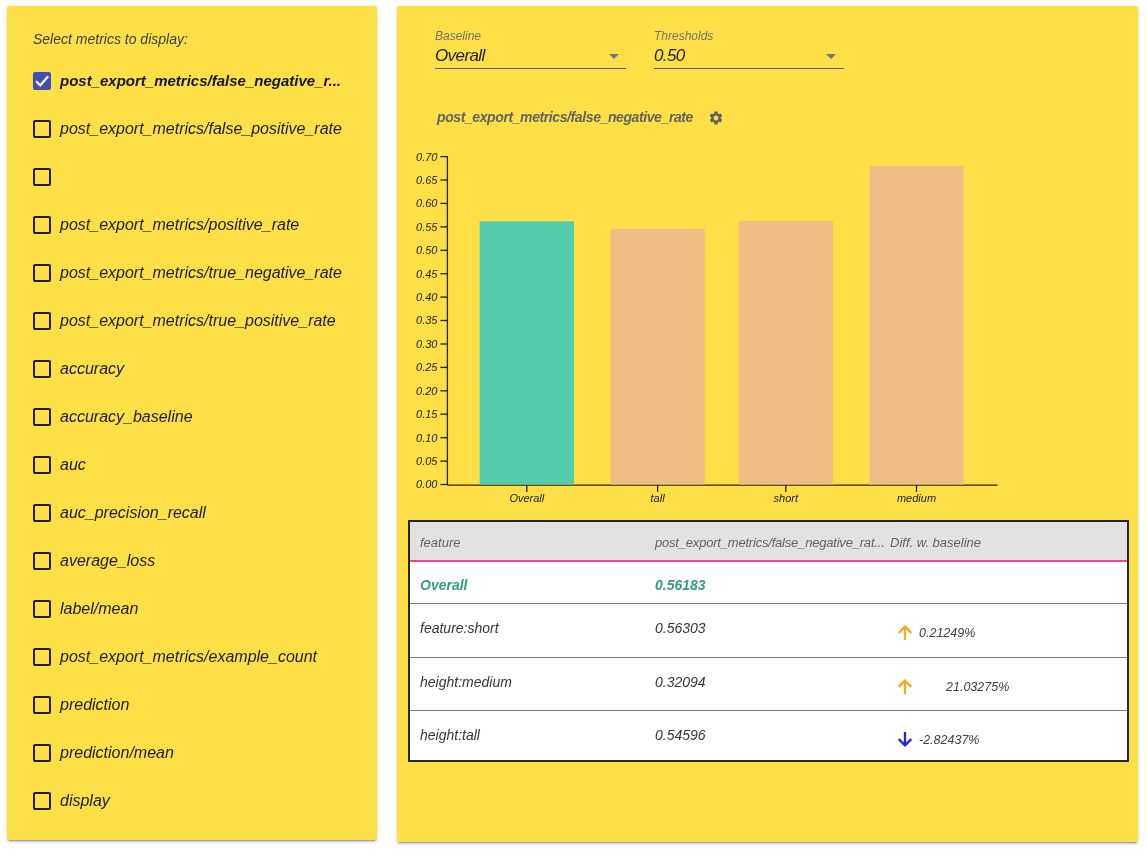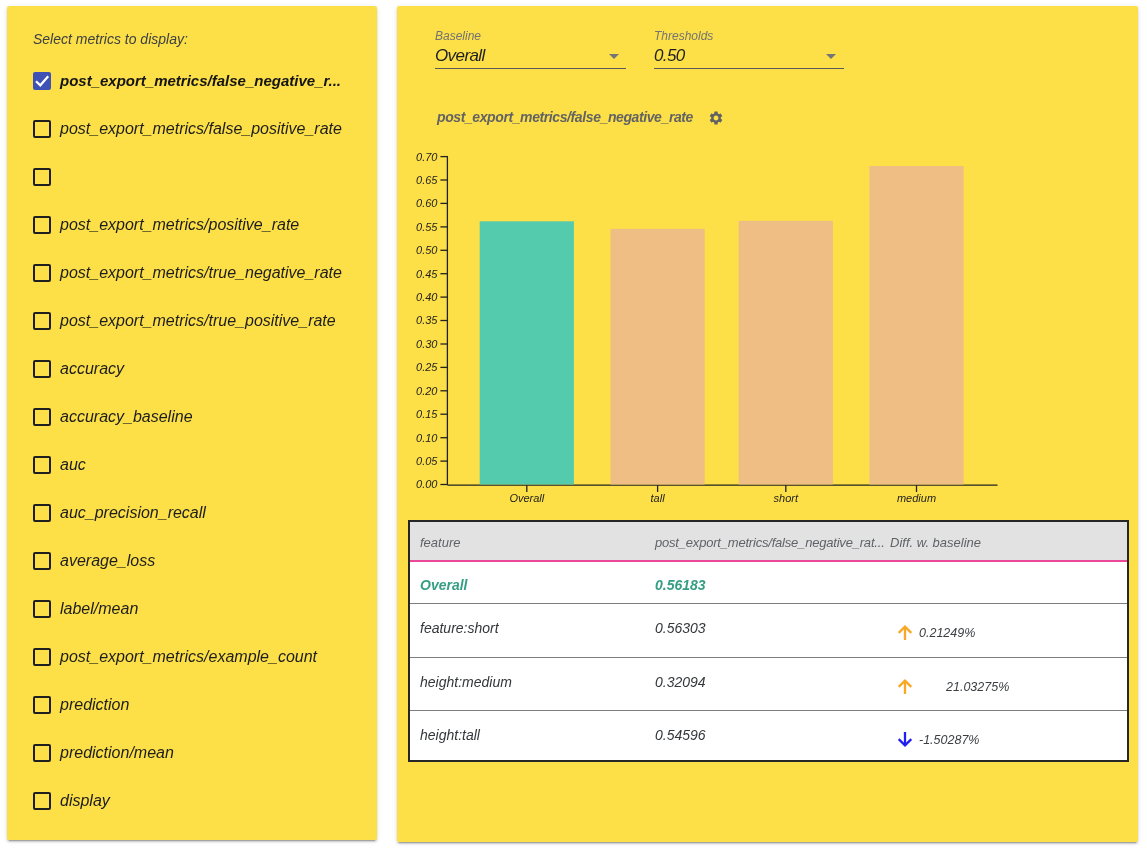--- a/index.html
+++ b/index.html
@@ -165,17 +165,17 @@
       </div>
       <div class="trow last" style="height:49px;">
         <div class="tc" style="left:10px; top:16px;">height:tall</div>
         <div class="tc" style="left:245px; top:16px;">0.54596</div>
         <svg class="arr" style="left:487px; top:20px;" width="16" height="17" viewBox="0 0 16 17">
             <g stroke="#2020f0" stroke-width="2.3" fill="none" stroke-linecap="butt">
               <line x1="8" y1="1" x2="8" y2="14.4"></line>
               <polyline points="1.7,8.1 8,14.4 14.3,8.1"></polyline>
             </g>
           </svg>
-        <div class="pct" style="left:509px; top:21.5px;">-1.50287%</div>
+        <div class="pct" style="left:509px; top:21.5px;">-2.82437%</div>
       </div>
     </div>
   </div>
 </div>
 
 </body></html>

